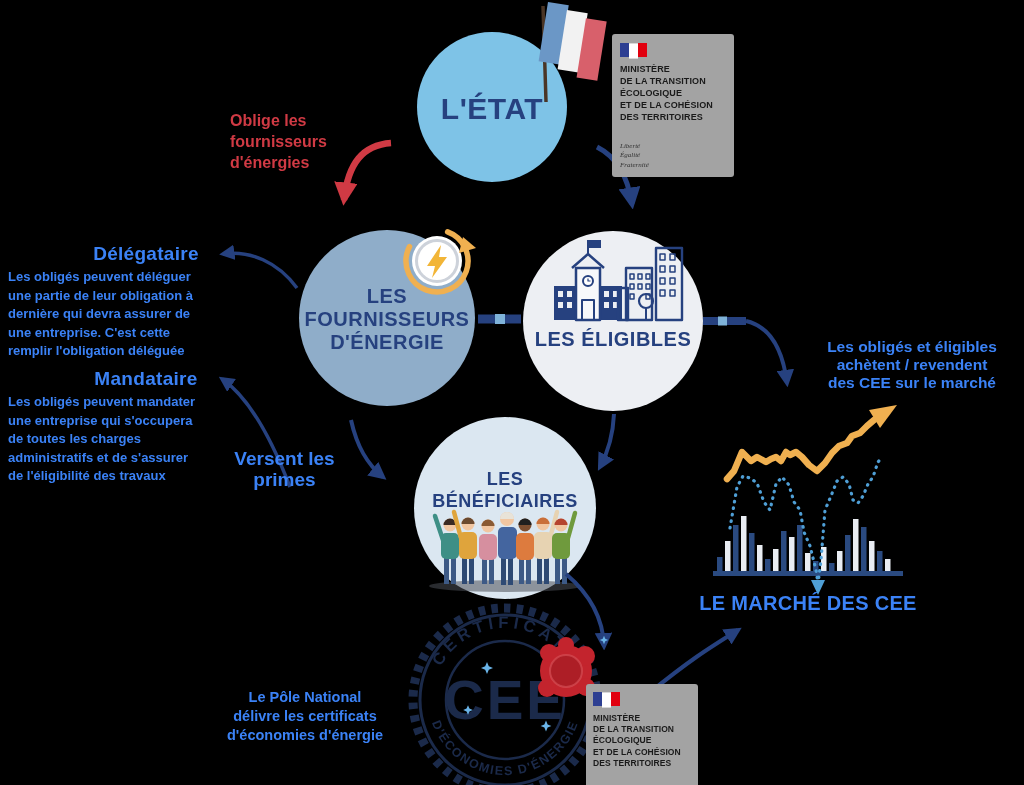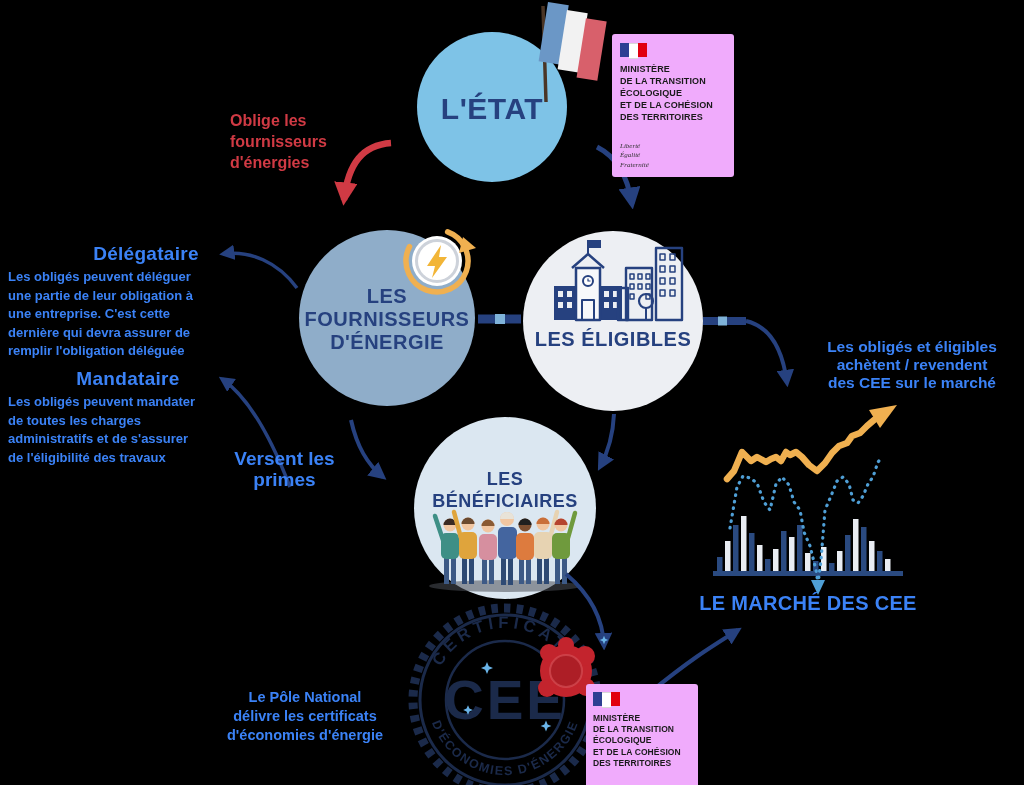--- a/index.html
+++ b/index.html
@@ -5,21 +5,21 @@
   html,body{margin:0;padding:0;background:#000;}
   .canvas{position:relative;width:1024px;height:785px;background:#000;overflow:hidden;
           font-family:"Liberation Sans", sans-serif;}
   .layer{position:absolute;left:0;top:0;}
   .txt{position:absolute;color:#3b82f6;font-weight:700;}
   .center{text-align:center;}
   .node-label{color:#26417f;font-weight:700;letter-spacing:0.5px;}
   .red{color:#d03a44;}
   .note{font-size:13px;line-height:18.5px;}
   .note-title{font-size:19px;letter-spacing:0.3px;}
-  .ministry-card{position:absolute;background:#f0abfc;border-radius:3px;padding:9px 8px 7px 8px;
+  .ministry-card{position:absolute;background:#a3a3a3;border-radius:3px;padding:9px 8px 7px 8px;
                  width:122px;box-sizing:border-box;z-index:5;}
   .ministry-card.small{width:112px;padding:8px 7px 6px 7px;}
   .mc-flag{display:flex;gap:0;margin-bottom:5px;}
   .mc-flag span{display:inline-block;width:9px;height:14px;}
   .mc-flag .b{background:#2d3f92;}
   .mc-flag .w{background:#ffffff;border-top:1px solid #d8d8d8;border-bottom:1px solid #d8d8d8;}
   .mc-flag .r{background:#e1000f;}
   .mc-lines{font-size:9px;font-weight:700;line-height:1.32;color:#1a1a1a;letter-spacing:0.1px;}
   .ministry-card.small .mc-lines{font-size:8.5px;}
   .mc-motto{margin-top:19px;font-family:"Liberation Serif", serif;font-style:italic;
@@ -256,28 +256,29 @@
   <div class="txt red" style="left:230px;top:110px;width:160px;font-size:16px;line-height:21px;">
     <div>Oblige les</div>
     <div>fournisseurs</div>
     <div>d'énergies</div>
   </div>
 
   <div class="txt note-title center" style="left:85px;top:243px;width:122px;">Délégataire</div>
   <div class="txt note" style="left:8px;top:268px;width:215px;">
     <div>Les obligés peuvent déléguer</div>
     <div>une partie de leur obligation à</div>
+    <div>dernière qui devra assurer de</div>
     <div>une entreprise. C'est cette</div>
-    <div>dernière qui devra assurer de</div>
     <div>remplir l'obligation déléguée</div>
   </div>
 
-  <div class="txt note-title center" style="left:67px;top:368px;width:122px;">Mandataire</div>
+  <div class="txt note-title center" style="left:85px;top:368px;width:122px;">Mandataire</div>
   <div class="txt note" style="left:8px;top:393px;width:215px;">
     <div>Les obligés peuvent mandater</div>
+    <div>une entreprise qui s'occupera</div>
     <div>de toutes les charges</div>
     <div>administratifs et de s'assurer</div>
     <div>de l'éligibilité des travaux</div>
   </div>
 
   <div class="txt center" style="left:222px;top:448px;width:125px;font-size:19px;line-height:21px;">
     <div>Versent les</div>
     <div>primes</div>
   </div>
 

